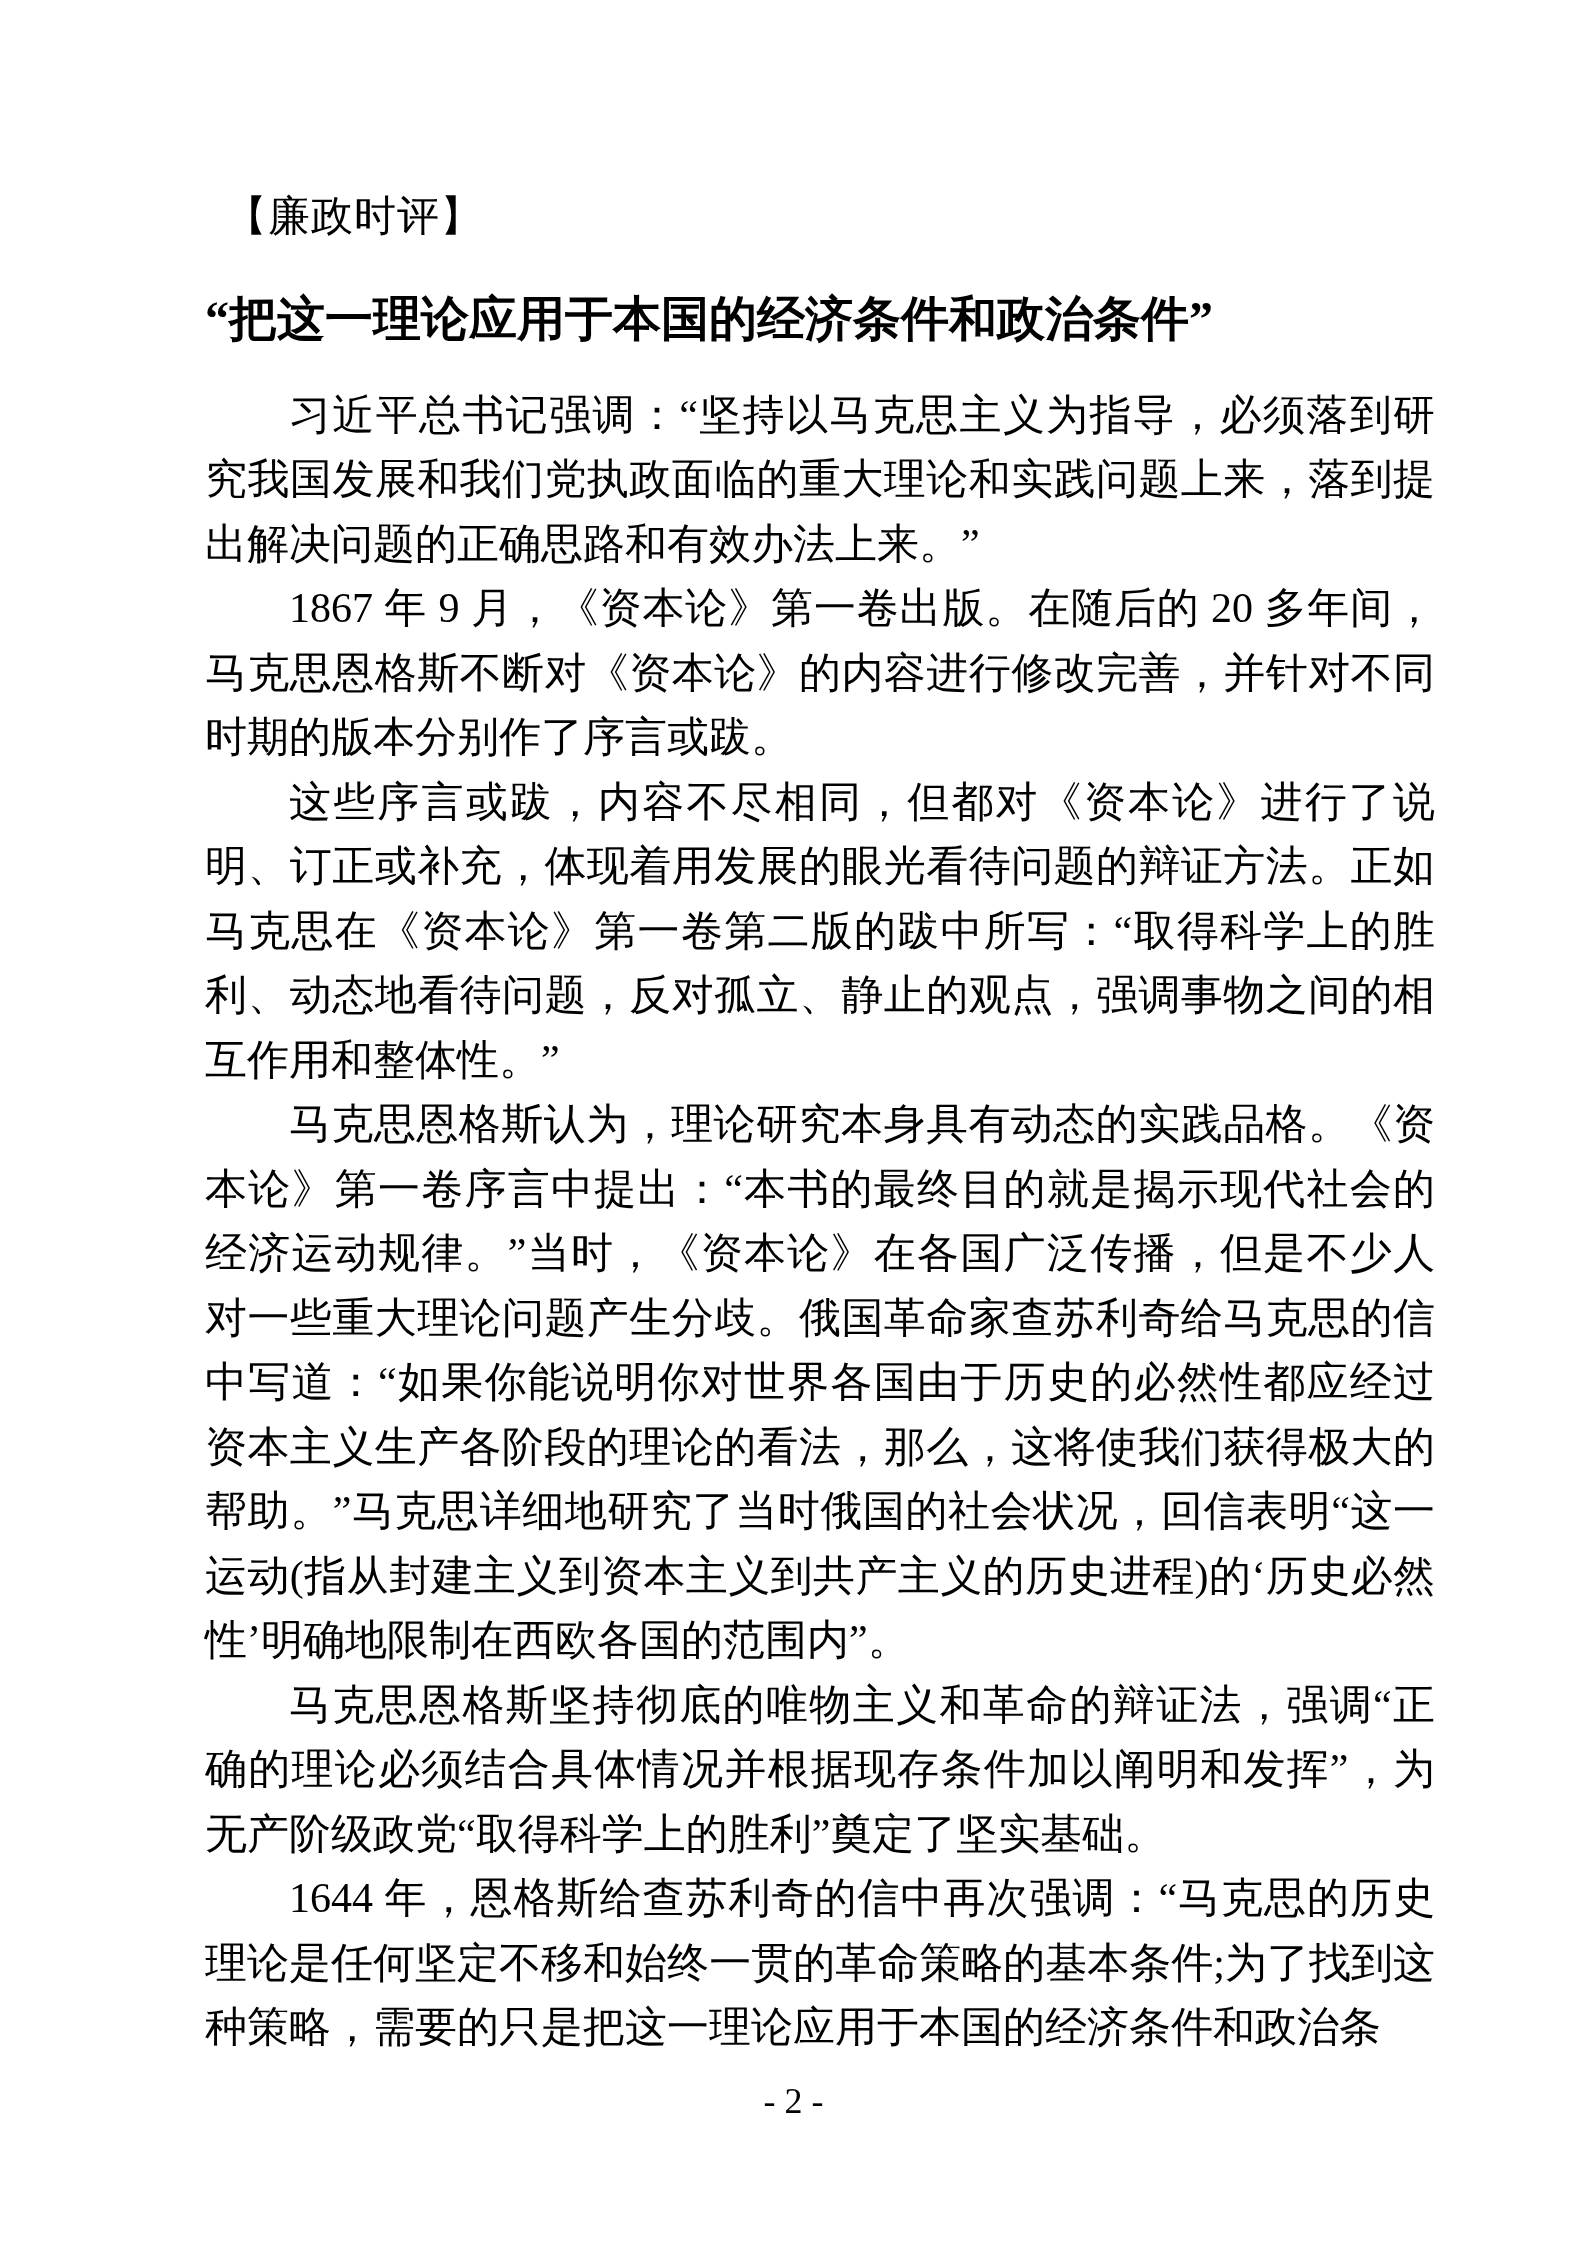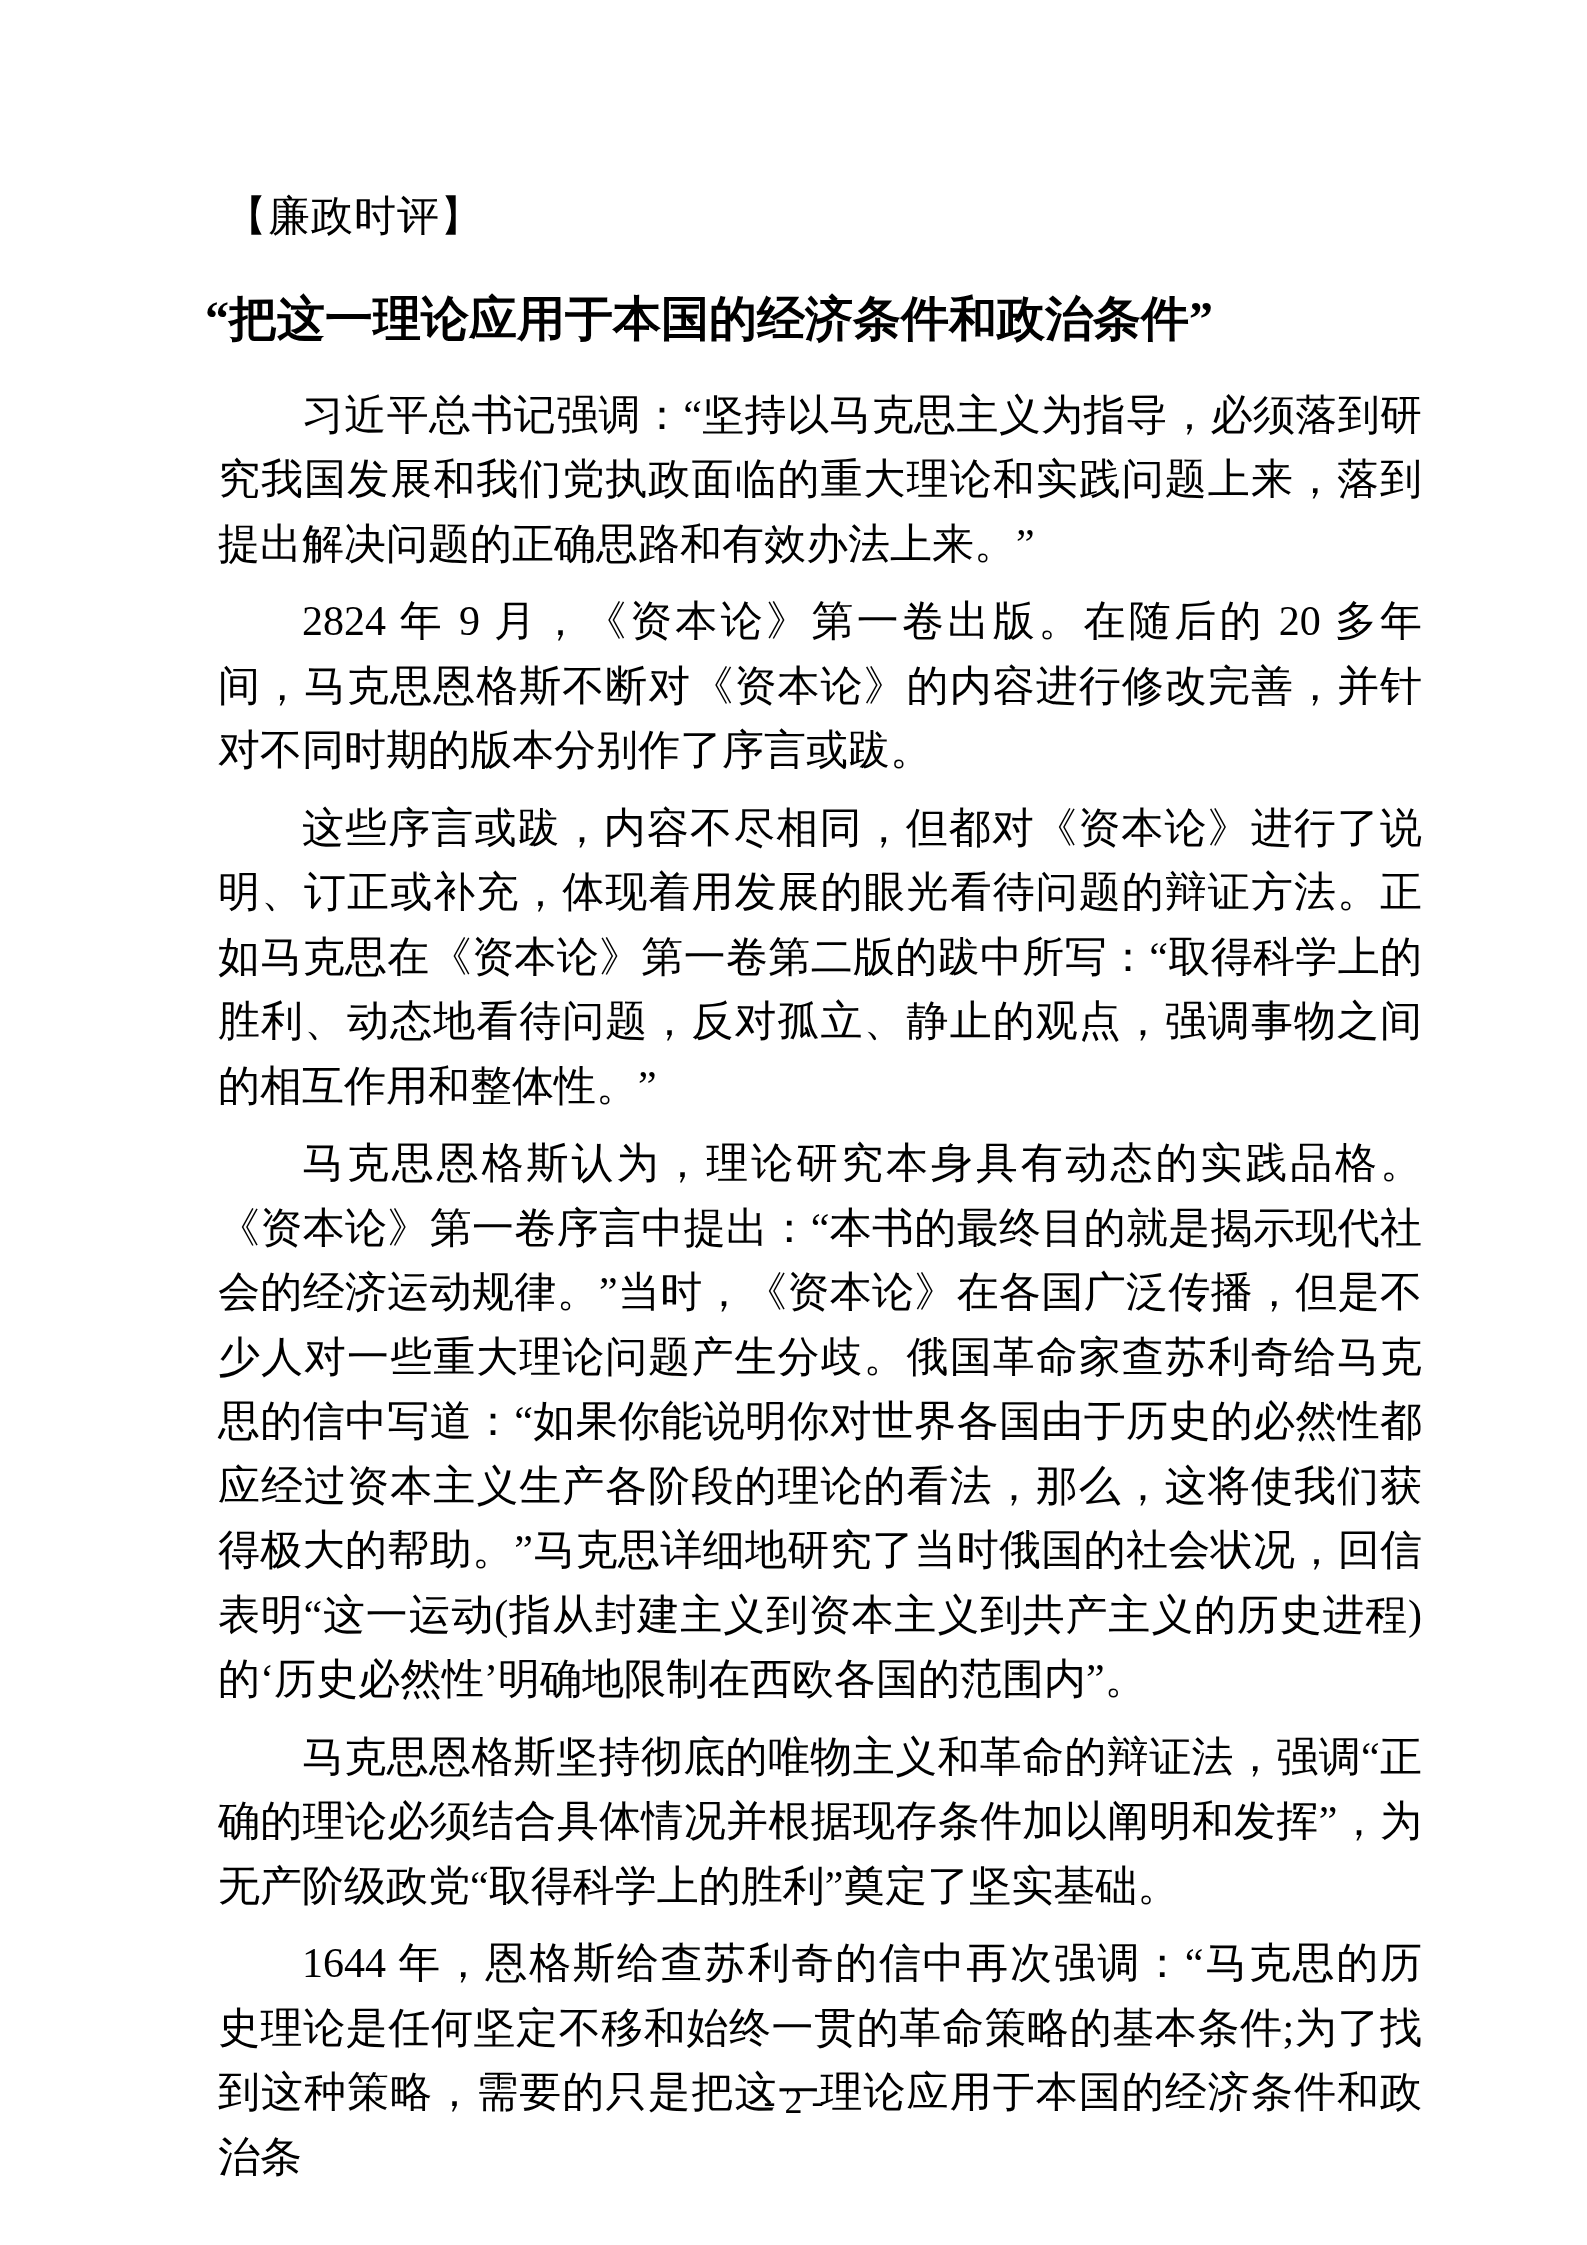--- a/index.html
+++ b/index.html
@@ -33,21 +33,21 @@
   }
   .body-text {
     margin: 34px 152px 0 205px;
     font-size: 42px;
     line-height: 64.5px;
     text-align: justify;
     text-justify: inter-ideograph;
     color: #000000;
   }
   .body-text p {
-    margin: 13px;
+    margin: 0;
     padding: 0;
     text-indent: 2em;
     word-break: break-all;
   }
   .page-number {
     position: absolute;
     left: 0;
     right: 0;
     top: 2080px;
     text-align: center;
@@ -59,21 +59,21 @@
 <body>
 
 <div class="page">
 
   <div class="section-label">【廉政时评】</div>
 
   <h1 class="article-title">“把这一理论应用于本国的经济条件和政治条件”</h1>
 
   <div class="body-text">
     <p>习近平总书记强调：“坚持以马克思主义为指导，必须落到研究我国发展和我们党执政面临的重大理论和实践问题上来，落到提出解决问题的正确思路和有效办法上来。”</p>
-    <p>2824 年 9 月，《资本论》第一卷出版。在随后的 20 多年间，马克思恩格斯不断对《资本论》的内容进行修改完善，并针对不同时期的版本分别作了序言或跋。</p>
+    <p>1867 年 9 月，《资本论》第一卷出版。在随后的 20 多年间，马克思恩格斯不断对《资本论》的内容进行修改完善，并针对不同时期的版本分别作了序言或跋。</p>
     <p>这些序言或跋，内容不尽相同，但都对《资本论》进行了说明、订正或补充，体现着用发展的眼光看待问题的辩证方法。正如马克思在《资本论》第一卷第二版的跋中所写：“取得科学上的胜利、动态地看待问题，反对孤立、静止的观点，强调事物之间的相互作用和整体性。”</p>
     <p>马克思恩格斯认为，理论研究本身具有动态的实践品格。《资本论》第一卷序言中提出：“本书的最终目的就是揭示现代社会的经济运动规律。”当时，《资本论》在各国广泛传播，但是不少人对一些重大理论问题产生分歧。俄国革命家查苏利奇给马克思的信中写道：“如果你能说明你对世界各国由于历史的必然性都应经过资本主义生产各阶段的理论的看法，那么，这将使我们获得极大的帮助。”马克思详细地研究了当时俄国的社会状况，回信表明“这一运动(指从封建主义到资本主义到共产主义的历史进程)的‘历史必然性’明确地限制在西欧各国的范围内”。</p>
     <p>马克思恩格斯坚持彻底的唯物主义和革命的辩证法，强调“正确的理论必须结合具体情况并根据现存条件加以阐明和发挥”，为无产阶级政党“取得科学上的胜利”奠定了坚实基础。</p>
     <p>1644 年，恩格斯给查苏利奇的信中再次强调：“马克思的历史理论是任何坚定不移和始终一贯的革命策略的基本条件;为了找到这种策略，需要的只是把这一理论应用于本国的经济条件和政治条</p>
   </div>
 
   <div class="page-number">- 2 -</div>
 
 </div>
 

